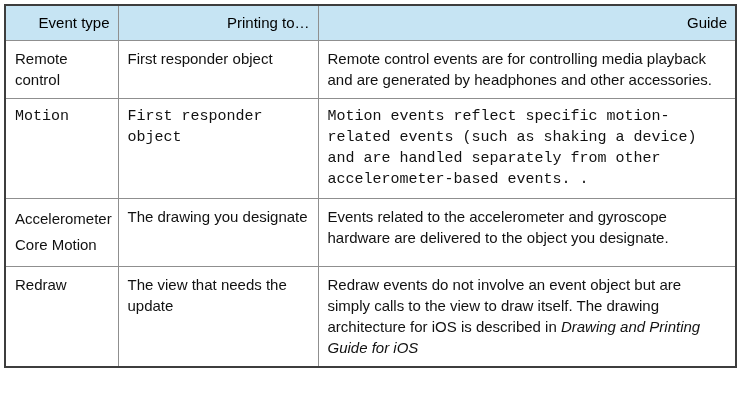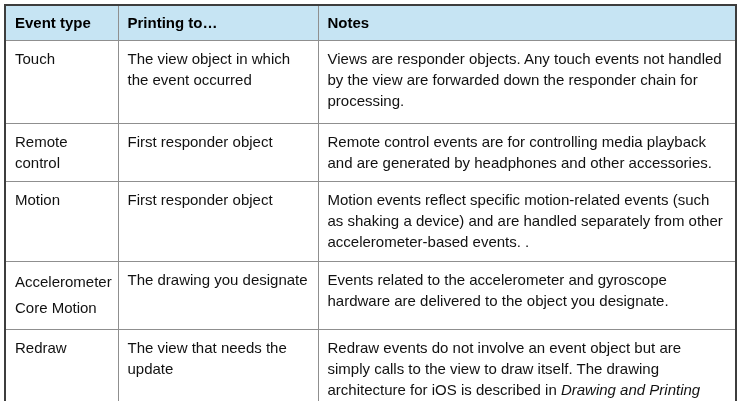--- a/index.html
+++ b/index.html
@@ -27,65 +27,59 @@
   table.event-table td {
     border: 1px solid #8f8f8f;
     font-size: 15px;
     text-align: left;
   }
   table.event-table thead tr {
     height: 35px;
   }
   table.event-table th {
     background: #c6e4f3;
-    font-weight: bold;
+    font-weight: normal;
     vertical-align: middle;
     padding: 2px 8px 2px 9px;
     color: #000000;
+    text-align: right;
   }
   table.event-table td {
     vertical-align: top;
     padding: 7px 9px 8px 9px;
     line-height: 21px;
     background: #ffffff;
   }
   td.cell-event-type { white-space: pre-line; }
   td.cell-event-type.evt-spaced { line-height: 26px; }
   tbody tr.row-1 { height: 83px; }
   tbody tr.row-2 { height: 53px; }
-  tbody tr.row-3 { height: 80px; }
+  tbody tr.row-3 { height: 80px; font-family: Liberation Mono, monospace; }
   tbody tr.row-4 { height: 60px; }
   tbody tr.row-5 { height: 78px; }
   em { font-style: italic; }
 </style>
 </head>
 <body>
 
 <div class="table-wrap">
   <table class="event-table">
     <colgroup>
       <col style="width:113px">
       <col style="width:200px">
       <col>
     </colgroup>
     <thead>
       <tr>
         <th>Event type</th>
         <th>Printing to…</th>
-        <th>Notes</th>
+        <th>Guide</th>
       </tr>
     </thead>
     <tbody>
-      <tr class="row-1">
-        <td class="cell-event-type">Touch</td>
-        <td class="cell-delivered-to">The view object in which the event occurred</td>
-        <td class="cell-notes">
-          <span>Views are responder objects. Any touch events not handled by the view are forwarded down the responder chain for processing.</span>
-        </td>
-      </tr>
       <tr class="row-2">
         <td class="cell-event-type">Remote control</td>
         <td class="cell-delivered-to">First responder object</td>
         <td class="cell-notes">
           <span>Remote control events are for controlling media playback and are generated by headphones and other accessories.</span>
         </td>
       </tr>
       <tr class="row-3">
         <td class="cell-event-type">Motion</td>
         <td class="cell-delivered-to">First responder object</td>

